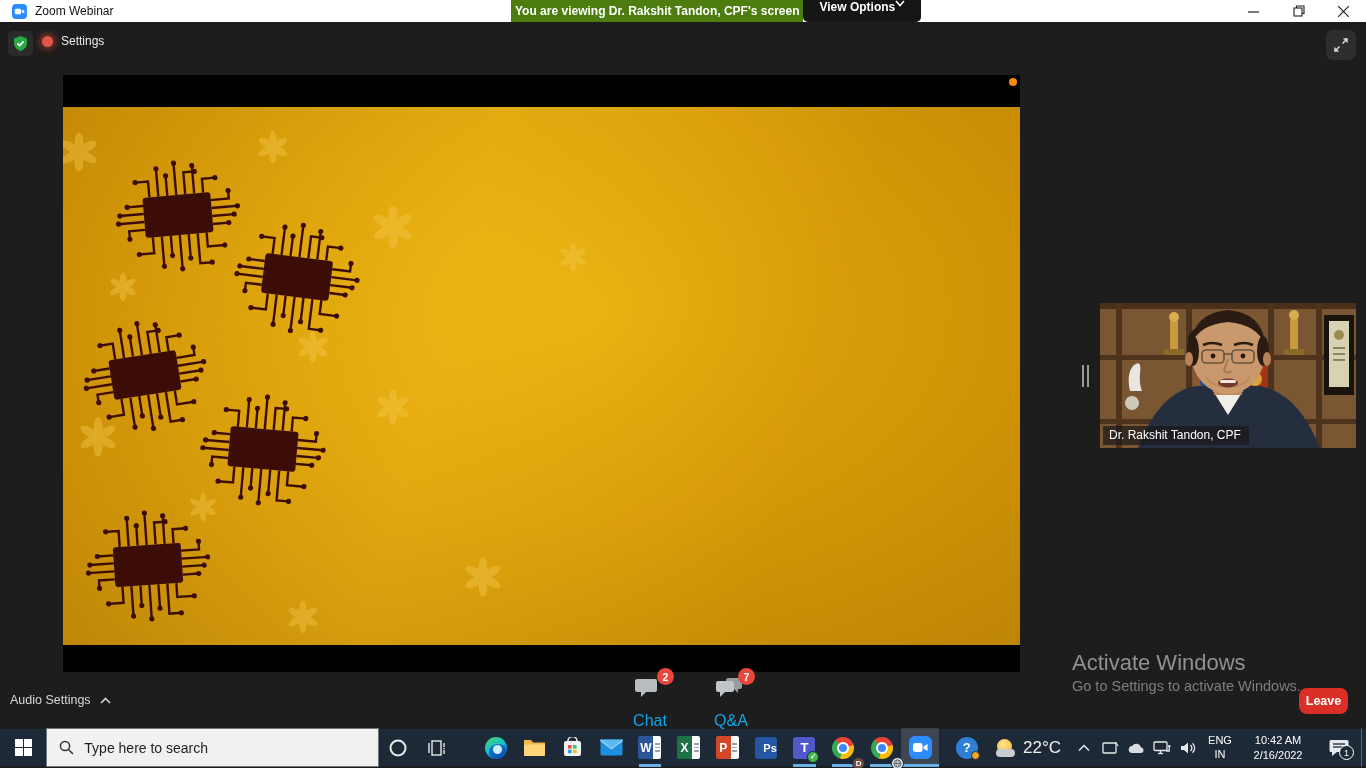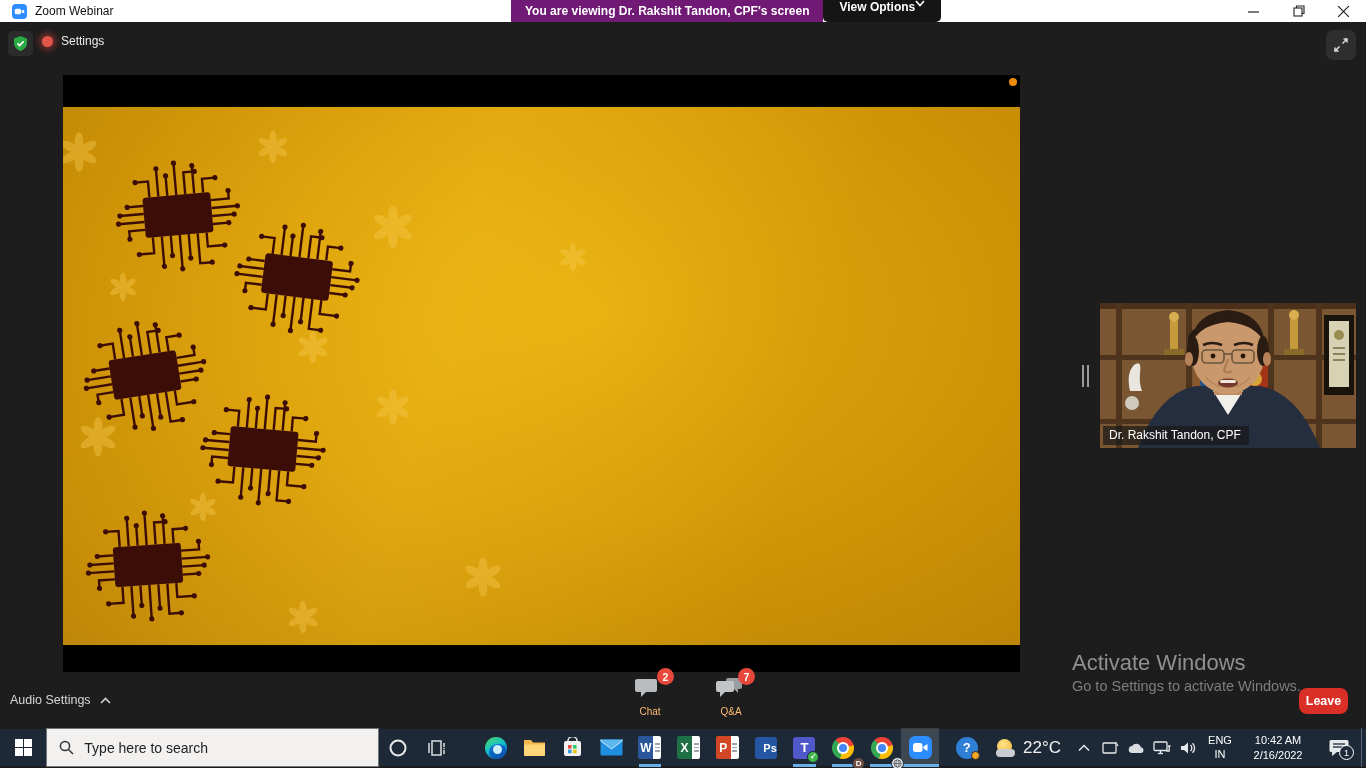--- a/index.html
+++ b/index.html
@@ -7,21 +7,21 @@
   body{font-family:"Liberation Sans",sans-serif;background:#1c1c1c;position:relative}
 
   
   .titlebar{position:absolute;top:0;left:0;width:1366px;height:22px;background:#fff;display:flex;align-items:center;z-index:20}
   .app-icon{width:15px;height:15px;border-radius:4px;background:#2d8cff;margin:0 8px 0 12px;position:relative}
   .app-icon svg{position:absolute;inset:2px}
   .win-title{font-size:12px;color:#111}
   .win-controls{margin-left:auto;display:flex;height:22px}
   .win-btn{width:45px;height:22px;display:flex;align-items:center;justify-content:center;cursor:default}
   .banner{position:absolute;left:511px;top:0;height:22px;display:flex;z-index:25;font-size:12px;font-weight:bold;color:#fff}
-  .banner-green{background:#701a75;display:flex;align-items:center;padding:0 14px}
+  .banner-green{background:#4d7c0f;display:flex;align-items:center;padding:0 4px}
   .banner-dark{background:#151515;display:flex;align-items:flex-start;padding:0 16px;border-radius:0 0 5px 5px}
 
   
   .stage{position:absolute;top:22px;left:0;width:1366px;height:707px;background:#1d1d1d}
   .shield-btn{position:absolute;left:8px;top:9px;width:25px;height:25px;background:#2b2b2b;border-radius:5px;display:flex;align-items:center;justify-content:center}
   .rec{position:absolute;left:42px;top:12px;display:flex;align-items:center;gap:8px}
   .rec-dot{width:11px;height:11px;border-radius:50%;background:#e25549;box-shadow:0 0 6px 3px rgba(226,70,60,.45)}
   .rec-label{font-size:12px;color:#ececec}
   .fs-btn{position:absolute;right:10px;top:8px;width:30px;height:30px;background:#2e2e2e;border-radius:7px;display:flex;align-items:center;justify-content:center}
 
@@ -47,21 +47,21 @@
   .watermark{position:absolute;left:1072px;top:628px;color:#8b8b8b}
   .watermark .wm1{font-size:22px;color:#909090}
   .watermark .wm2{font-size:14.5px;color:#7e7e7e;margin-top:2px}
 
   
   .audio-settings{position:absolute;left:10px;top:671px;display:flex;align-items:center;gap:9px;color:#d6d6d6;font-size:12.5px}
   .ctl{position:absolute;top:655px;width:56px;display:flex;flex-direction:column;align-items:center}
   .ctl-chat{left:622px}.ctl-qa{left:703px}
   .ctl-iconwrap{position:relative;width:30px;height:22px}
   .ctl-badge{position:absolute;top:-9px;right:-9px;min-width:17px;height:17px;border-radius:9px;background:#e8483c;color:#fff;font-size:10.5px;font-weight:bold;display:flex;align-items:center;justify-content:center;padding:0 4px}
-  .ctl-label{margin-top:7px;font-size:10px;color:#fdba74}
+  .ctl-label{margin-top:13px;font-size:16px;color:#0ea5e9}
   .leave-btn{position:absolute;left:1299px;top:666px;width:49px;height:26px;background:#d92f26;border:none;border-radius:8px;color:#fff;font-size:12.5px;font-weight:bold;font-family:"Liberation Sans",sans-serif}
 
   
   .taskbar{position:absolute;left:0;top:729px;width:1366px;height:37px;background:#1d2936;display:flex;align-items:center;z-index:30}
   .tb-start{width:48px;height:39px;display:flex;align-items:center;justify-content:center}
   .tb-search{width:344px;height:39px;background:#f2f1f0;border:1px solid #70757a;display:flex;align-items:center;gap:10px;padding:0 12px}
   .tb-search input{border:none;background:transparent;outline:none;font-size:14px;color:#1f1f1f;font-family:"Liberation Sans",sans-serif;width:260px}
   .tb-search input::placeholder{color:#1f1f1f;opacity:1}
   .tb-cell{width:40px;height:39px;display:flex;align-items:center;justify-content:center;position:relative}
   .tb-cell.open::after{content:"";position:absolute;left:8px;right:8px;bottom:0;height:3px;background:#6ab0e8}

